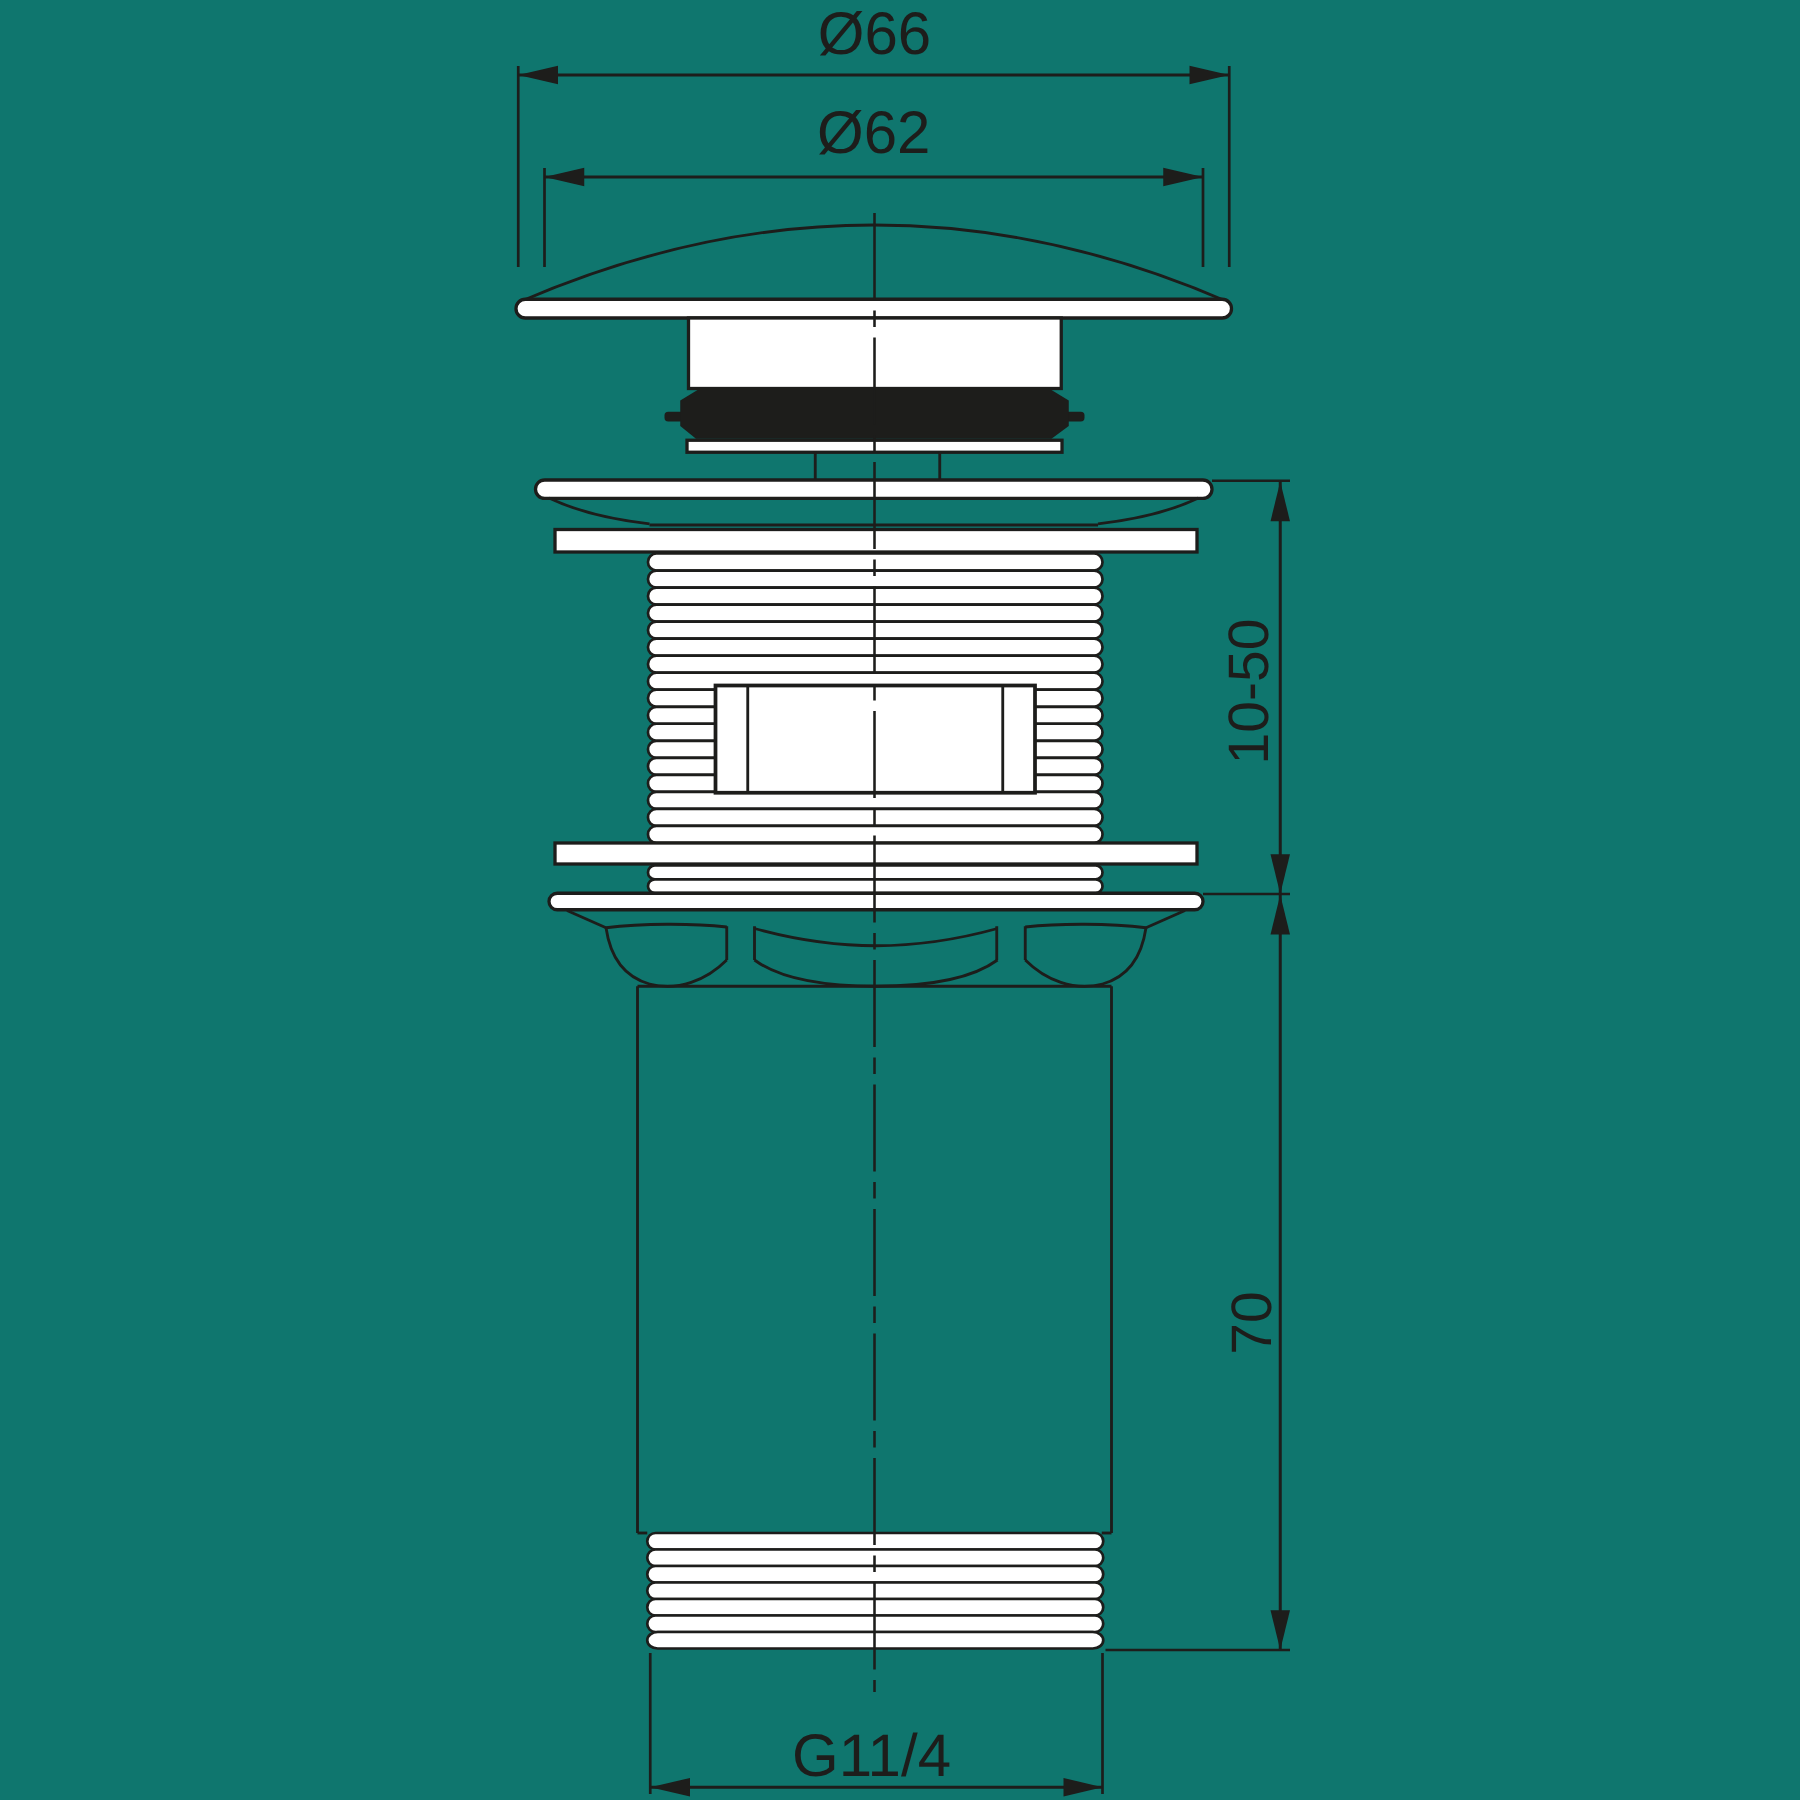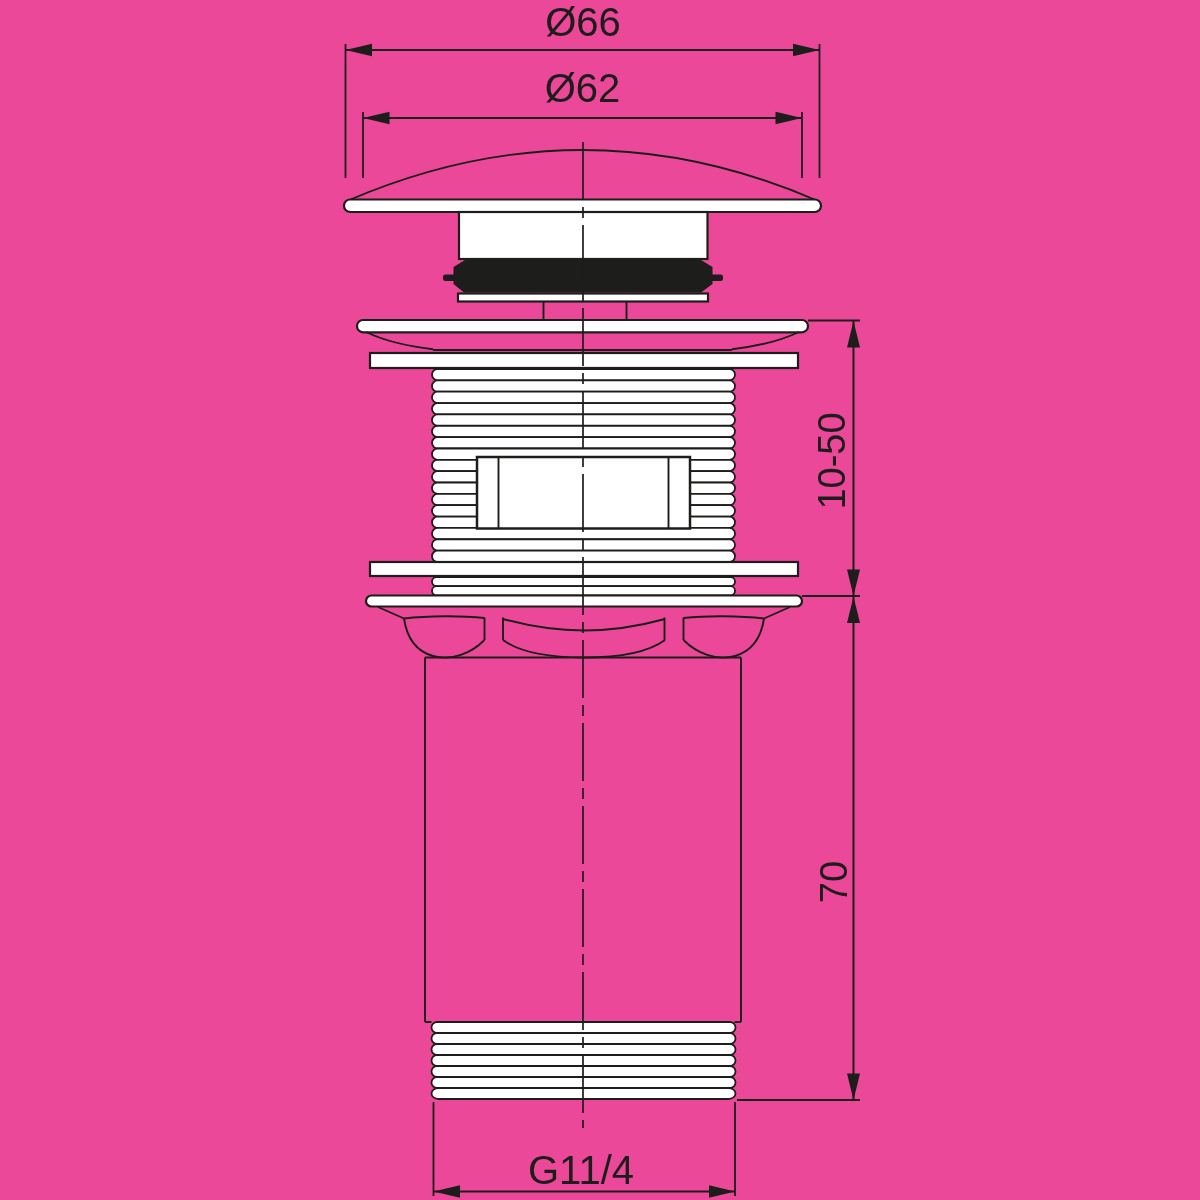--- a/index.html
+++ b/index.html
@@ -1,17 +1,17 @@
 <!DOCTYPE html>
 <html><head>
 <meta charset="utf-8">
 <style>
   html,body{margin:0;padding:0;background:#ffffff;}
   .page{
-    width:1200px;height:1200px;background:#ec4899;position:relative;
+    width:1200px;height:1200px;background:#0f766e;position:relative;
     font-family:"Liberation Sans", sans-serif;
   }
   svg{display:block;}
   .outline{fill:#ffffff;stroke:#1d1d1b;stroke-width:2.2;}
   .thin{fill:none;stroke:#1d1d1b;stroke-width:1.9;}
   .thread{fill:#ffffff;stroke:#1d1d1b;stroke-width:1.8;}
   .solidblack{fill:#1d1d1b;stroke:none;}
   .dimline{fill:none;stroke:#1d1d1b;stroke-width:2;}
   .extline{fill:none;stroke:#1d1d1b;stroke-width:1.8;}
   .arrow{fill:#1d1d1b;stroke:none;}

